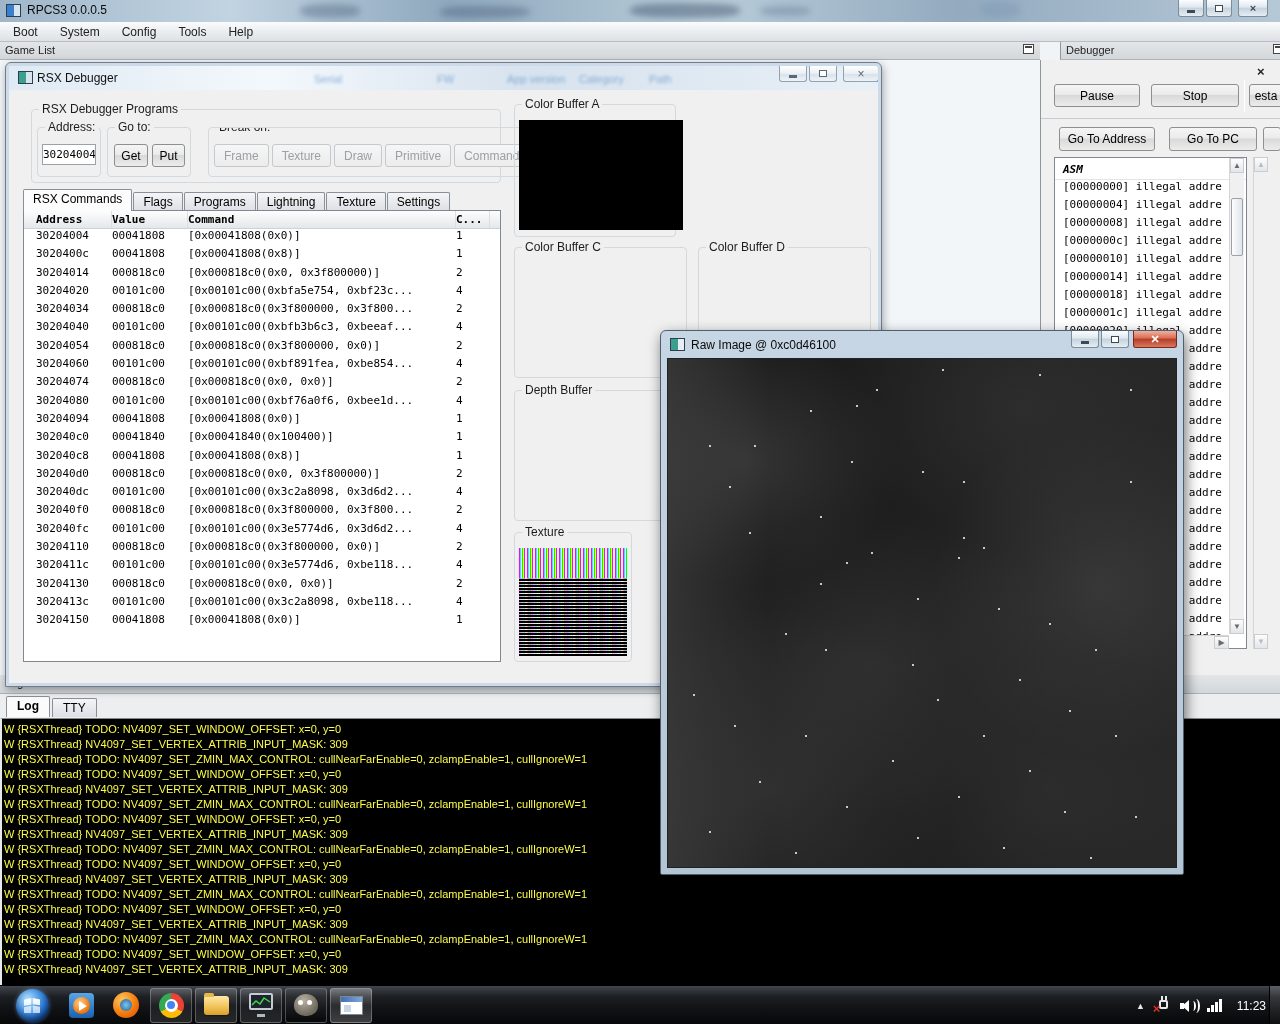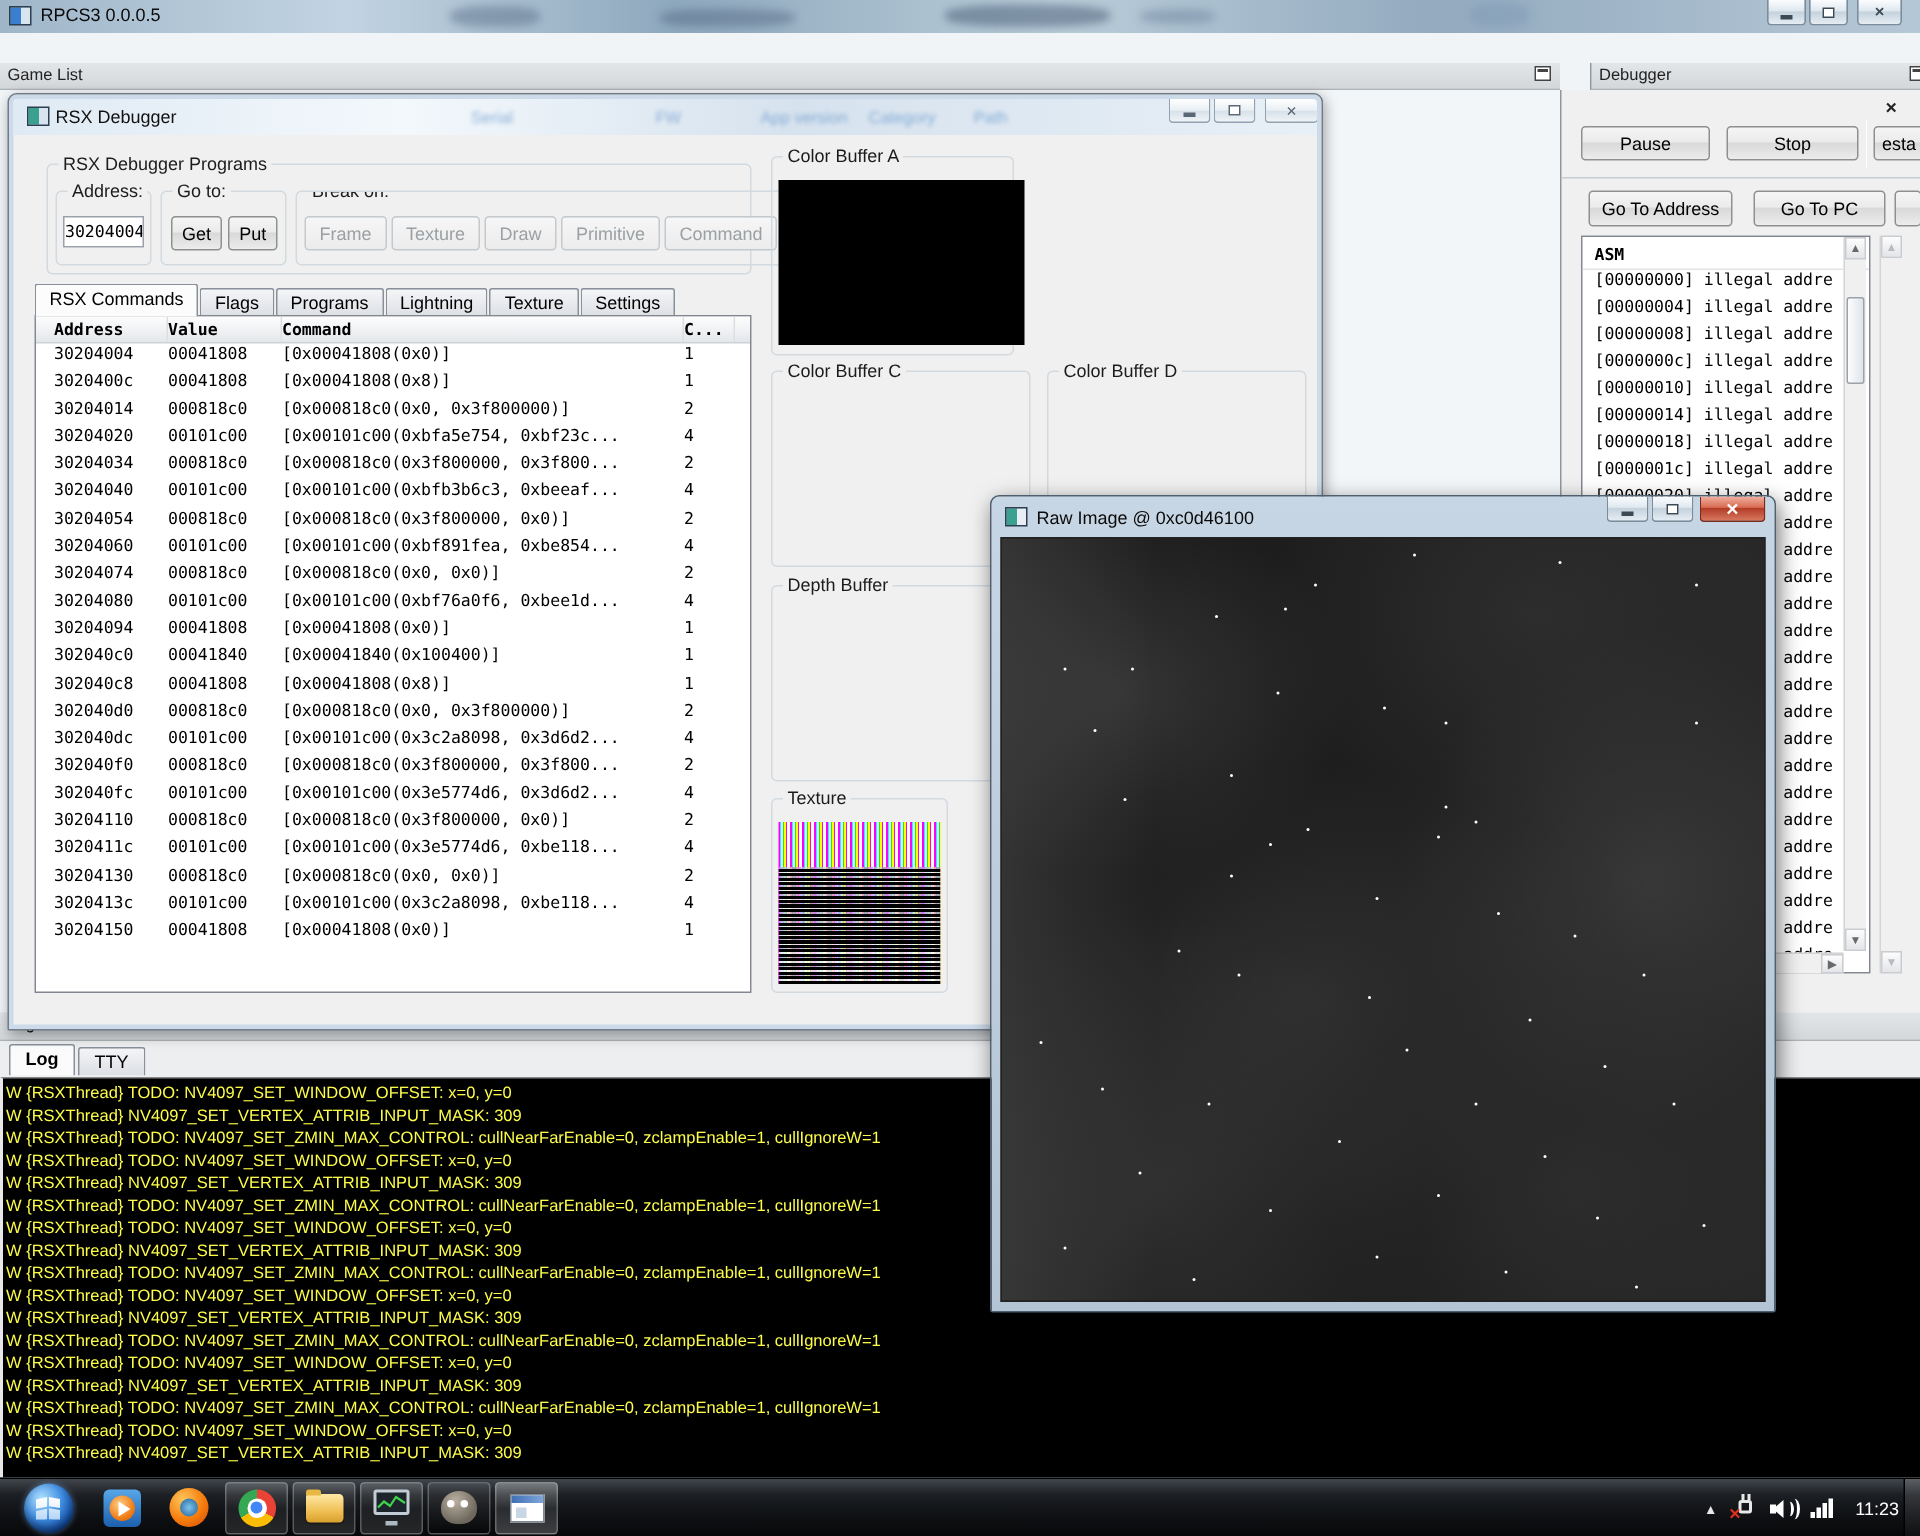--- a/index.html
+++ b/index.html
@@ -95,21 +95,21 @@
       linear-gradient(90deg,#343434,#1b1b1b 20%,#202020 60%,#272727);
     background-color:#1e1e1e;overflow:hidden;}
   .dot{position:absolute;width:2px;height:2px;border-radius:50%;background:#fff;}
 
   
   .dbg-panel{left:1040px;top:60px;width:240px;height:615px;background:#f0f0f0;
     border-left:1px solid #8f979e;z-index:1;}
   .dbg-close{position:absolute;font-weight:bold;font-size:13px;color:#222;cursor:default;}
   .asm-box{position:absolute;border:1px solid #828790;background:#fff;overflow:hidden;
     font-family:"DejaVu Sans Mono",monospace;font-size:11px;}
-  .asm-head{padding:5px 0 3px 8px;font-weight:bold;border-bottom:1px solid #e4e4e4;}
+  .asm-head{padding:5px 0 3px 8px;font-weight:bold;border-bottom:1px solid #e4e4e4;font-style:italic;}
   .asm-row{height:18px;padding-left:8px;white-space:nowrap;}
   .sb{position:absolute;background:#f0f0f0;border-left:1px solid #d5d5d5;}
   .sb .arr{position:absolute;left:0;width:100%;height:15px;color:#6a6a6a;font-size:8px;
     display:flex;align-items:center;justify-content:center;background:linear-gradient(#fdfdfd,#e3e5e8);border:1px solid #c9cdd2;}
   .sb .thumb{position:absolute;left:1px;right:1px;border:1px solid #9aa2ab;border-radius:2px;
     background:linear-gradient(90deg,#fdfdfd,#dfe4e9);}
   .vsep{position:absolute;width:1px;background:#c6cbd0;border-right:1px solid #fff;}
 
   
   .log-panel{left:0;top:675px;width:1280px;height:310px;background:#eceef0;z-index:1;}
@@ -169,20 +169,27 @@
     <span class="main-title-text">RPCS3 0.0.0.5</span>
     <span class="wbtn" style="left:1178px;width:26px;">
         <span class="gmin"></span>
       </span>
     <span class="wbtn" style="left:1206px;width:26px;">
         <span class="grest"></span>
       </span>
     <span class="wbtn" style="left:1238px;width:30px;">×</span>
   </div>
 
+  <div class="abs menubar" id="menubar">
+      <span class="menu-item">Boot</span>
+      <span class="menu-item">System</span>
+      <span class="menu-item">Config</span>
+      <span class="menu-item">Tools</span>
+      <span class="menu-item">Help</span>
+    </div>
 
   <div class="abs panelhead" style="left:0;width:1040px;">
     <span>Game List</span>
     <span class="dock-ico" style="left:1023px;"></span>
   </div>
   <div class="abs gamelist-bg"></div>
 
   <div class="abs panelhead" style="left:1060px;width:240px;border-left:1px solid #8f979e;">
     <span>Debugger</span>
     <span class="dock-ico" style="left:212px;"></span>
@@ -279,21 +286,21 @@
     </div>
     <div class="group" style="left:101px;top:64px;width:84px;height:50px;">
       <span class="glabel">Go to:</span>
       <div class="abs btn" style="left:6px;top:16px;width:34px;height:23px;">
           <span>Get</span>
         </div>
       <div class="abs btn" style="left:44px;top:16px;width:33px;height:23px;">
           <span>Put</span>
         </div>
     </div>
-    <div class="group" style="left:191px;top:64px;width:328px;height:50px;overflow:hidden;">
+    <div class="group" style="left:202px;top:64px;width:328px;height:50px;overflow:hidden;">
       <span class="glabel">Break on:</span>
       <div id="break-btns" style="position:absolute;left:5px;top:16px;display:flex;gap:3px;">
           <span class="btn disabled" style="height:23px;padding:0 9px;flex:none;">Frame</span>
           <span class="btn disabled" style="height:23px;padding:0 9px;flex:none;">Texture</span>
           <span class="btn disabled" style="height:23px;padding:0 9px;flex:none;">Draw</span>
           <span class="btn disabled" style="height:23px;padding:0 9px;flex:none;">Primitive</span>
           <span class="btn disabled" style="height:23px;padding:0 9px;flex:none;">Command</span>
         </div>
     </div>
 

